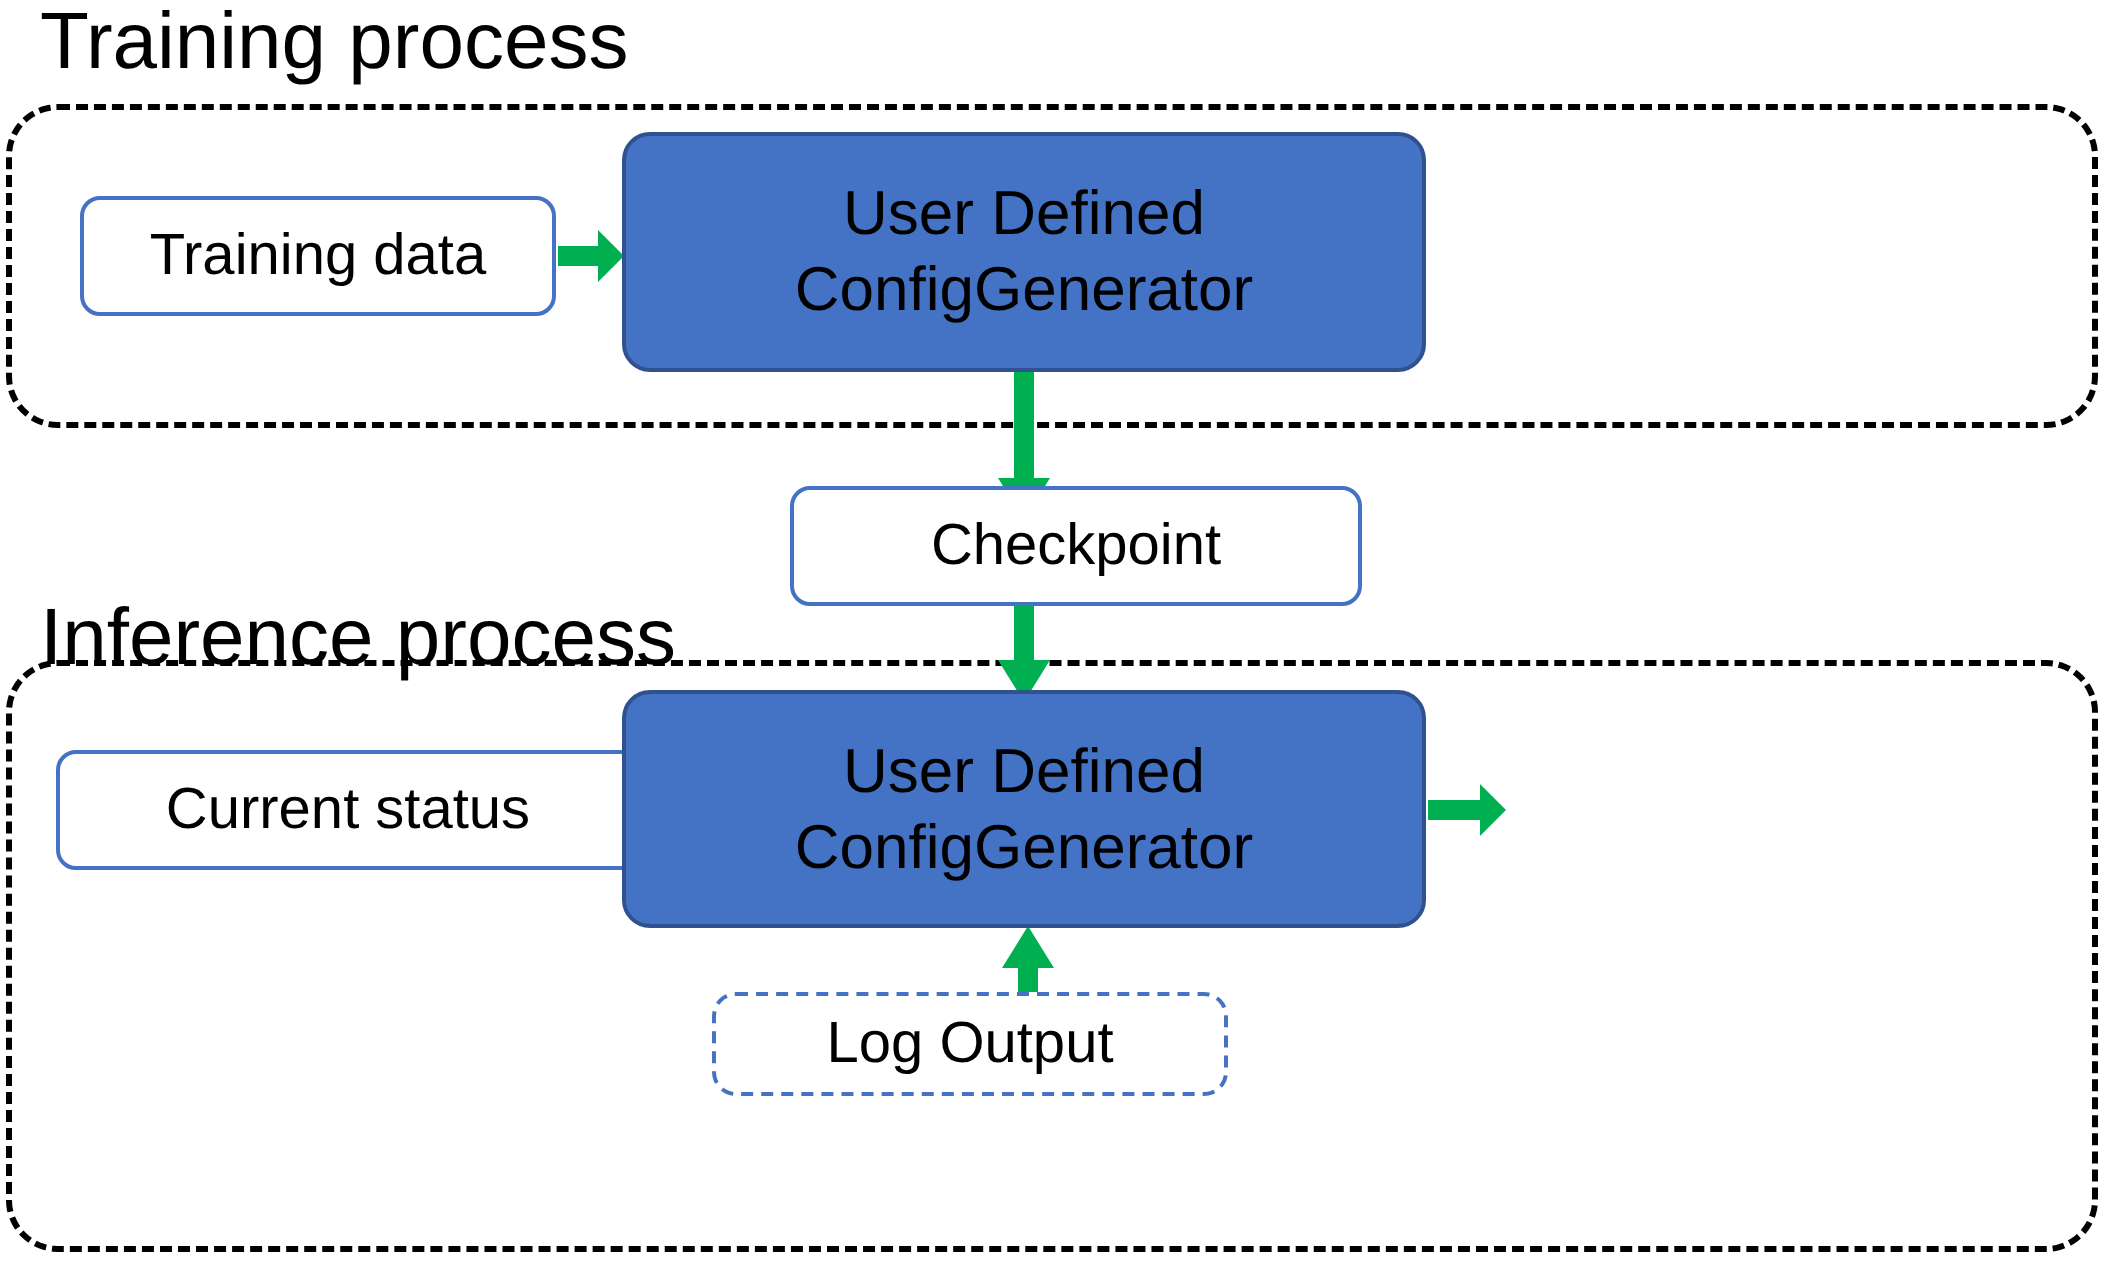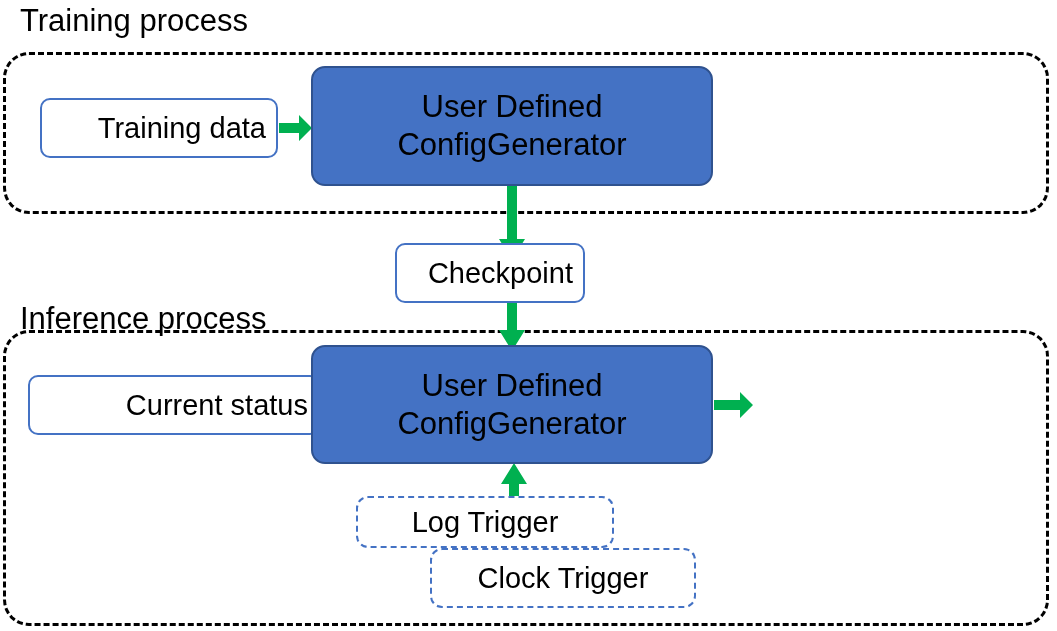--- a/index.html
+++ b/index.html
@@ -16,21 +16,21 @@
     position: relative;
     width: 1057px;
     height: 631px;
     background: #ffffff;
     overflow: hidden;
   }
 
   
   .group-label {
     position: absolute;
-    font-size: 31px;
+    font-size: 40px;
     line-height: 34px;
     color: #000000;
     white-space: nowrap;
     font-family: "Liberation Sans", sans-serif;
   }
   #label-training  { left: 20px;  top: 4px;   }
   #label-inference { left: 20px;  top: 282px; margin-top: 20px; }
 
   
   .process-box {
@@ -55,21 +55,20 @@
 
   
   .node-white {
     background: #ffffff;
     border: 2px solid #4472C4;
     border-radius: 10px;
     color: #000000;
     font-size: 29px;
     line-height: 33px;
     padding: 0 10px;
-    justify-content: flex-end;
   }
 
   
   .node-blue {
     background: #4472C4;
     border: 2px solid #2F528F;
     border-radius: 14px;
     color: #000000;
     font-size: 31px;
     line-height: 38px;
@@ -83,21 +82,21 @@
     border-radius: 12px;
     color: #000000;
     font-size: 29px;
     line-height: 33px;
     padding: 0 10px;
   }
 
   
   #node-training-data   { left: 40px;  top: 98px;  width: 238px; height: 60px; }
   #node-cfggen-train    { left: 311px; top: 66px;  width: 402px; height: 120px; }
-  #node-checkpoint      { left: 395px; top: 243px; width: 190px; height: 60px; }
+  #node-checkpoint      { left: 395px; top: 243px; width: 286px; height: 60px; }
   #node-current-status  { left: 28px;  top: 375px; width: 292px; height: 60px; }
   #node-cfggen-infer    { left: 311px; top: 345px; width: 402px; height: 119px; }
   #node-output-config   { left: 753px; top: 375px; width: 257px; height: 60px; }
   #node-log-trigger     { left: 356px; top: 496px; width: 258px; height: 52px; z-index: 4; }
   #node-clock-trigger   { left: 430px; top: 548px; width: 266px; height: 60px; z-index: 5; }
 
   .node-blue .node-line { display: block; }
   .node-label-stack { display: flex; flex-direction: column; }
 
   
@@ -184,20 +183,17 @@
 
   <div class="node node-blue" id="node-cfggen-infer">
     <span class="node-label-stack">
       <span class="node-line">User Defined</span>
       <span class="node-line">ConfigGenerator</span>
     </span>
   </div>
 
 
   <div class="node node-dashed" id="node-log-trigger">
-    <span>Log Trigger</span>
+    <span>Log Output</span>
   </div>
 
-  <div class="node node-dashed" id="node-clock-trigger">
-    <span>Clock Trigger</span>
-  </div>
 
 </div>
 
 </body></html>

